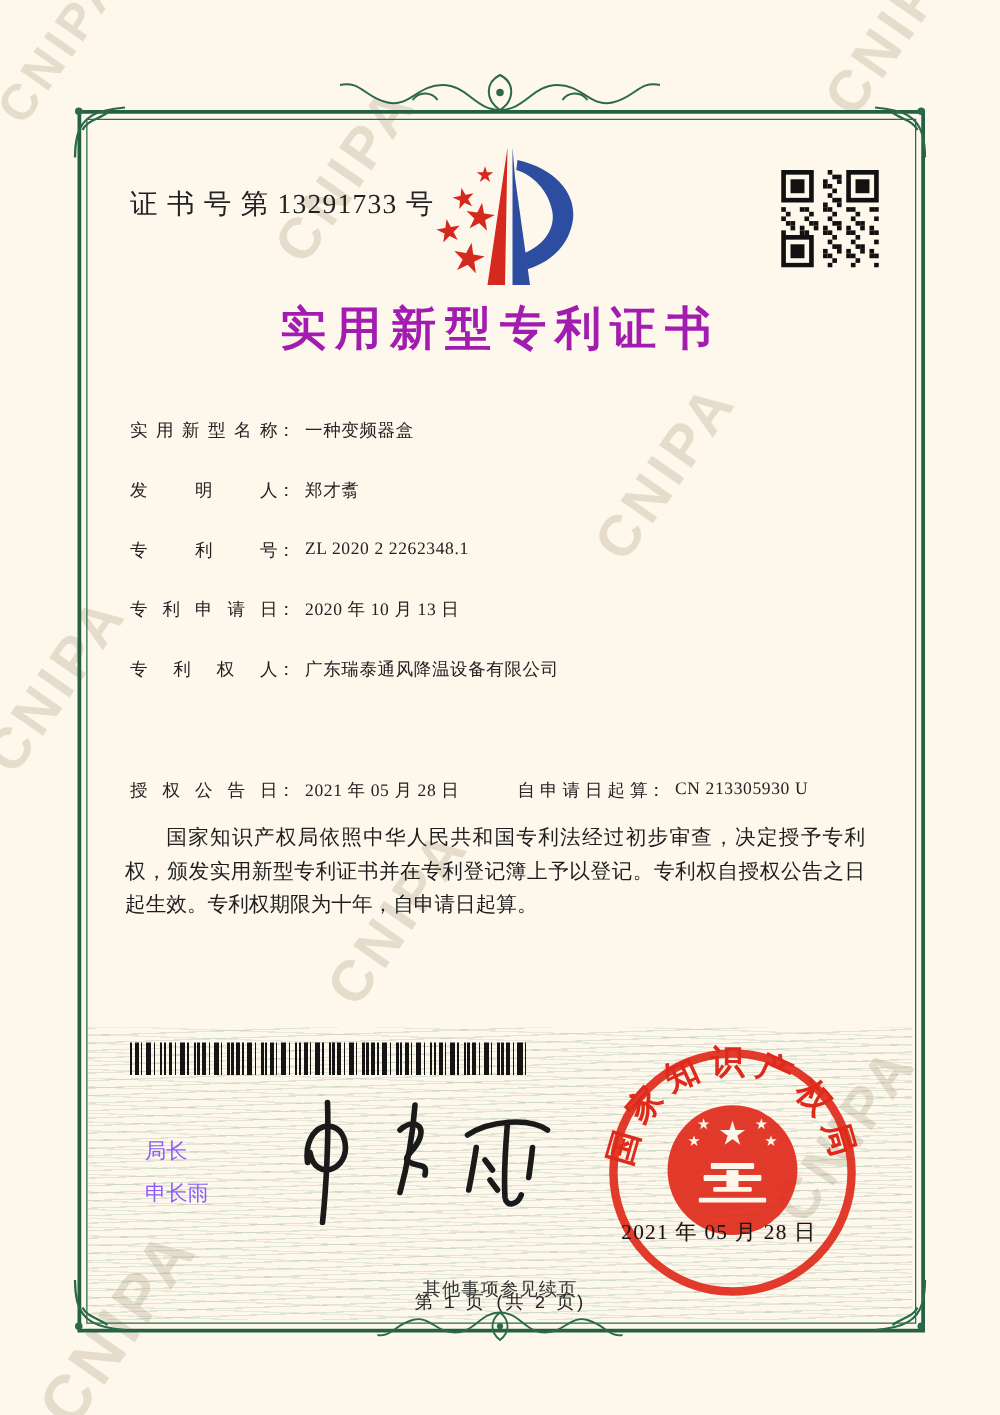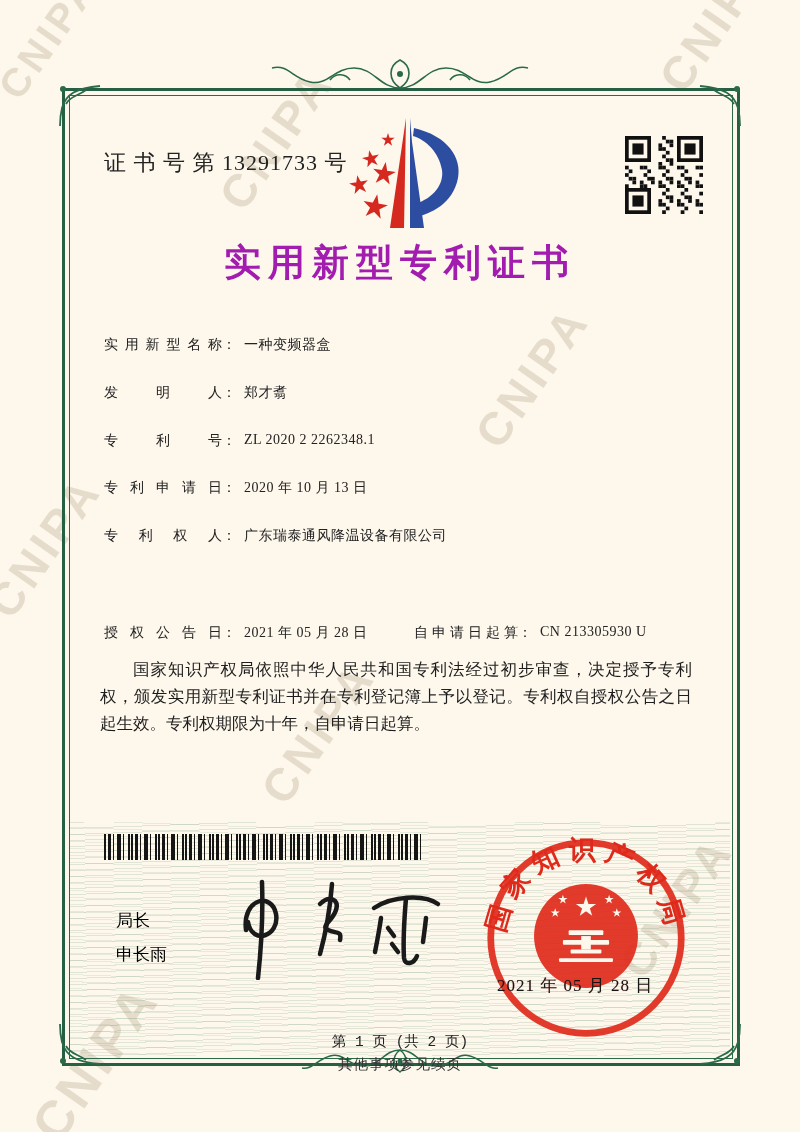--- a/index.html
+++ b/index.html
@@ -54,29 +54,29 @@
              line-height:27px;text-align:justify;color:#1d1d1d;}
   .body-text p{margin:0;text-indent:2em;}
   
   .barcode{position:absolute;left:104px;top:834px;width:318px;height:26px;background:
     repeating-linear-gradient(90deg,#151515 0 2px,transparent 2px 4px,#151515 4px 7px,
       transparent 7px 9px,#151515 9px 10px,transparent 10px 13px,#151515 13px 17px,
       transparent 17px 19px,#151515 19px 20px,transparent 20px 24px,#151515 24px 26px,
       transparent 26px 27px);}
   
   .official{position:absolute;left:116px;top:904px;font-family:"Liberation Sans","DejaVu Sans",sans-serif;
-            font-size:17px;line-height:34px;color:#000000;}
+            font-size:17px;line-height:34px;color:#8b5cf6;}
   .signature{position:absolute;left:228px;top:870px;}
   
   .seal{position:absolute;left:480px;top:836px;}
   .seal-date{position:absolute;left:497px;top:974px;width:190px;font-size:17px;
              letter-spacing:1px;color:#151515;text-shadow:0 0 1px rgba(220,40,30,.35);}
   
   .page-info{position:absolute;left:0;top:1032px;width:100%;text-align:center;font-size:14.5px;color:#222;font-family:Liberation Mono, monospace;}
-  .cont-note{position:absolute;left:0;top:1055px;width:100%;text-align:center;font-size:14.5px;color:#333;letter-spacing:1px;}
+  .cont-note{position:absolute;left:0;top:1022px;width:100%;text-align:center;font-size:14.5px;color:#333;letter-spacing:1px;}
 </style>
 </head>
 <body>
 
 <div class="page">
 
   <span class="wm wm1">CNIPA</span>
   <span class="wm wm2">CNIPA</span>
   <span class="wm wm3">CNIPA</span>
   <span class="wm wm4">CNIPA</span>

